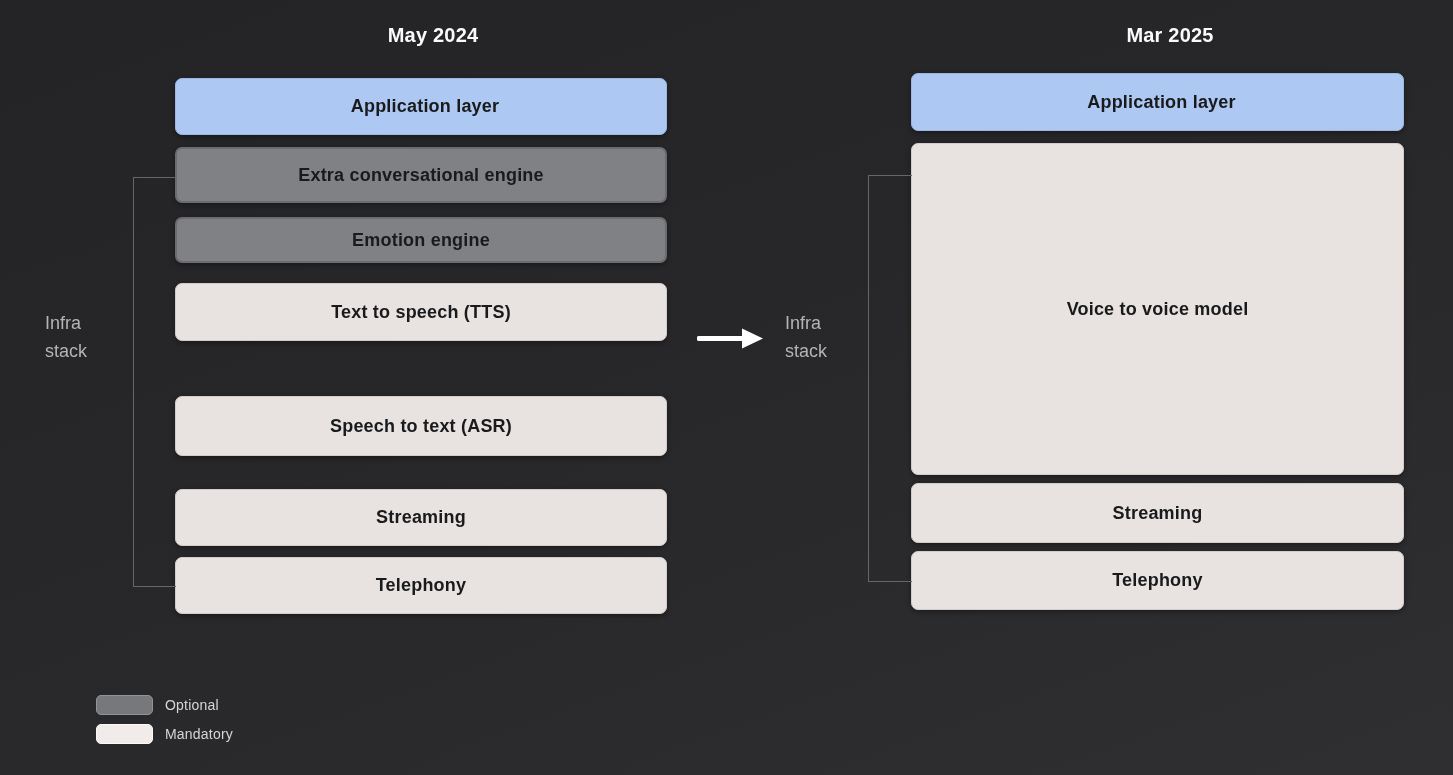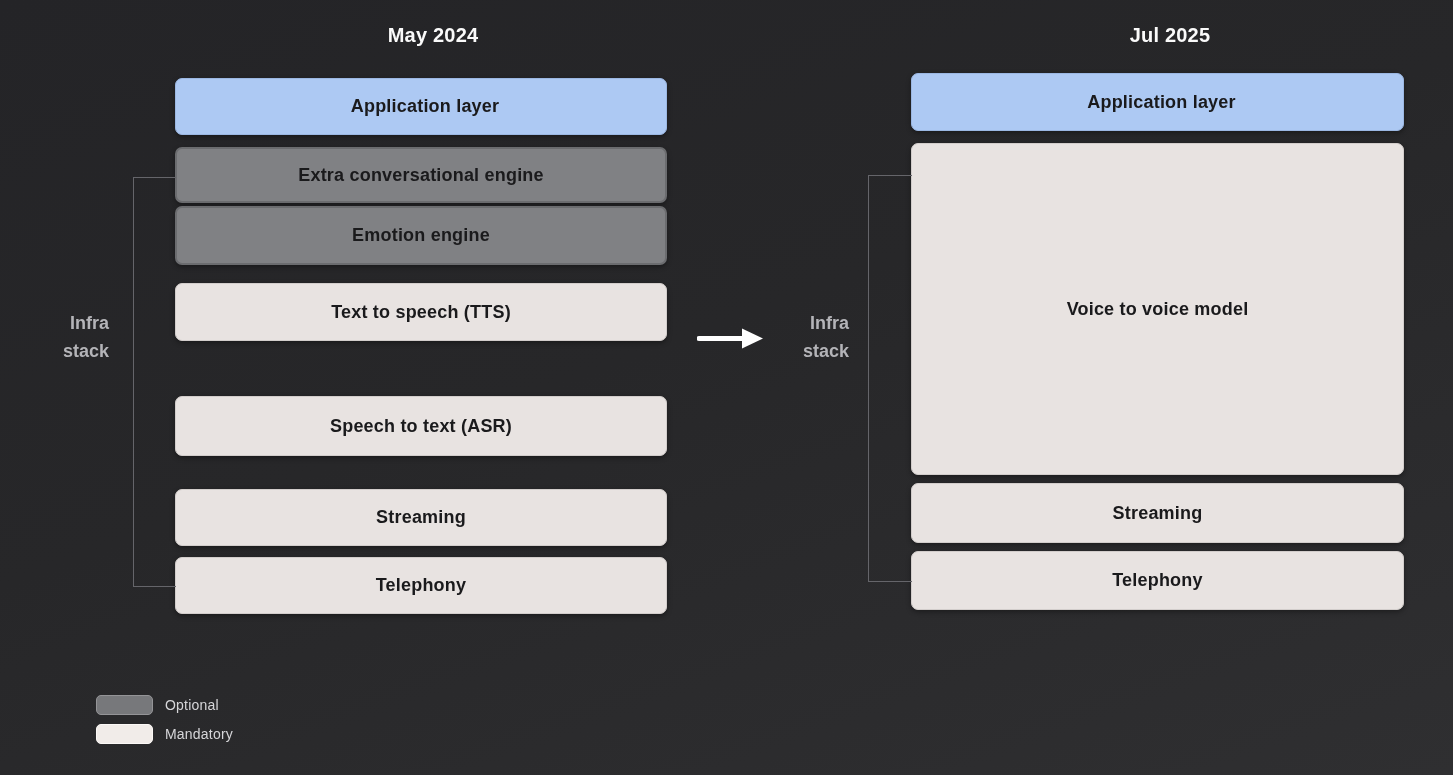--- a/index.html
+++ b/index.html
@@ -39,22 +39,22 @@
     position:absolute;
     border-left:1px solid #65656a;
     border-top:1px solid #65656a;
     border-bottom:1px solid #65656a;
   }
   .bracket-left{left:133px;top:177px;width:42px;height:408px;}
   .bracket-right{left:868px;top:175px;width:43px;height:405px;}
 
   .infra-label{
     position:absolute;
-    width:64px;text-align:right;
-    font-size:18px;font-weight:bold;line-height:28px;
+    width:64px;text-align:left;
+    font-size:18px;font-weight:normal;line-height:28px;
     color:#b4b4b8;
   }
   .infra-left{left:45px;top:309px;}
   .infra-right{left:785px;top:309px;}
 
   .arrow-wrap{position:absolute;left:697px;top:327px;width:68px;height:23px;}
 
   .legend{position:absolute;left:96px;top:695px;}
   .legend-row{display:flex;align-items:center;margin-bottom:9px;}
   .legend-swatch{
@@ -64,29 +64,29 @@
   .swatch-optional{background:#77787b;border:1px solid #949497;}
   .swatch-mandatory{background:#f1ece9;border:1px solid #fbf8f6;}
   .legend-label{font-size:14px;font-weight:normal;color:#d6d6d9;letter-spacing:.2px;}
 </style>
 </head>
 <body>
 
 <div class="canvas">
 
   <div class="col-title title-left">May 2024</div>
-  <div class="col-title title-right">Jul 2025</div>
+  <div class="col-title title-right">Mar 2025</div>
 
   <div class="box col-left blue" style="top:78px;height:57px">
     <span class="box-label">Application layer</span>
   </div>
   <div class="box col-left gray" style="top:147px;height:56px">
     <span class="box-label">Extra conversational engine</span>
   </div>
-  <div class="box col-left gray" style="top:206px;height:59px">
+  <div class="box col-left gray" style="top:217px;height:46px">
     <span class="box-label">Emotion engine</span>
   </div>
   <div class="box col-left light" style="top:283px;height:58px">
     <span class="box-label">Text to speech (TTS)</span>
   </div>
   <div class="box col-left light" style="top:396px;height:60px">
     <span class="box-label">Speech to text (ASR)</span>
   </div>
   <div class="box col-left light" style="top:489px;height:57px">
     <span class="box-label">Streaming</span>

